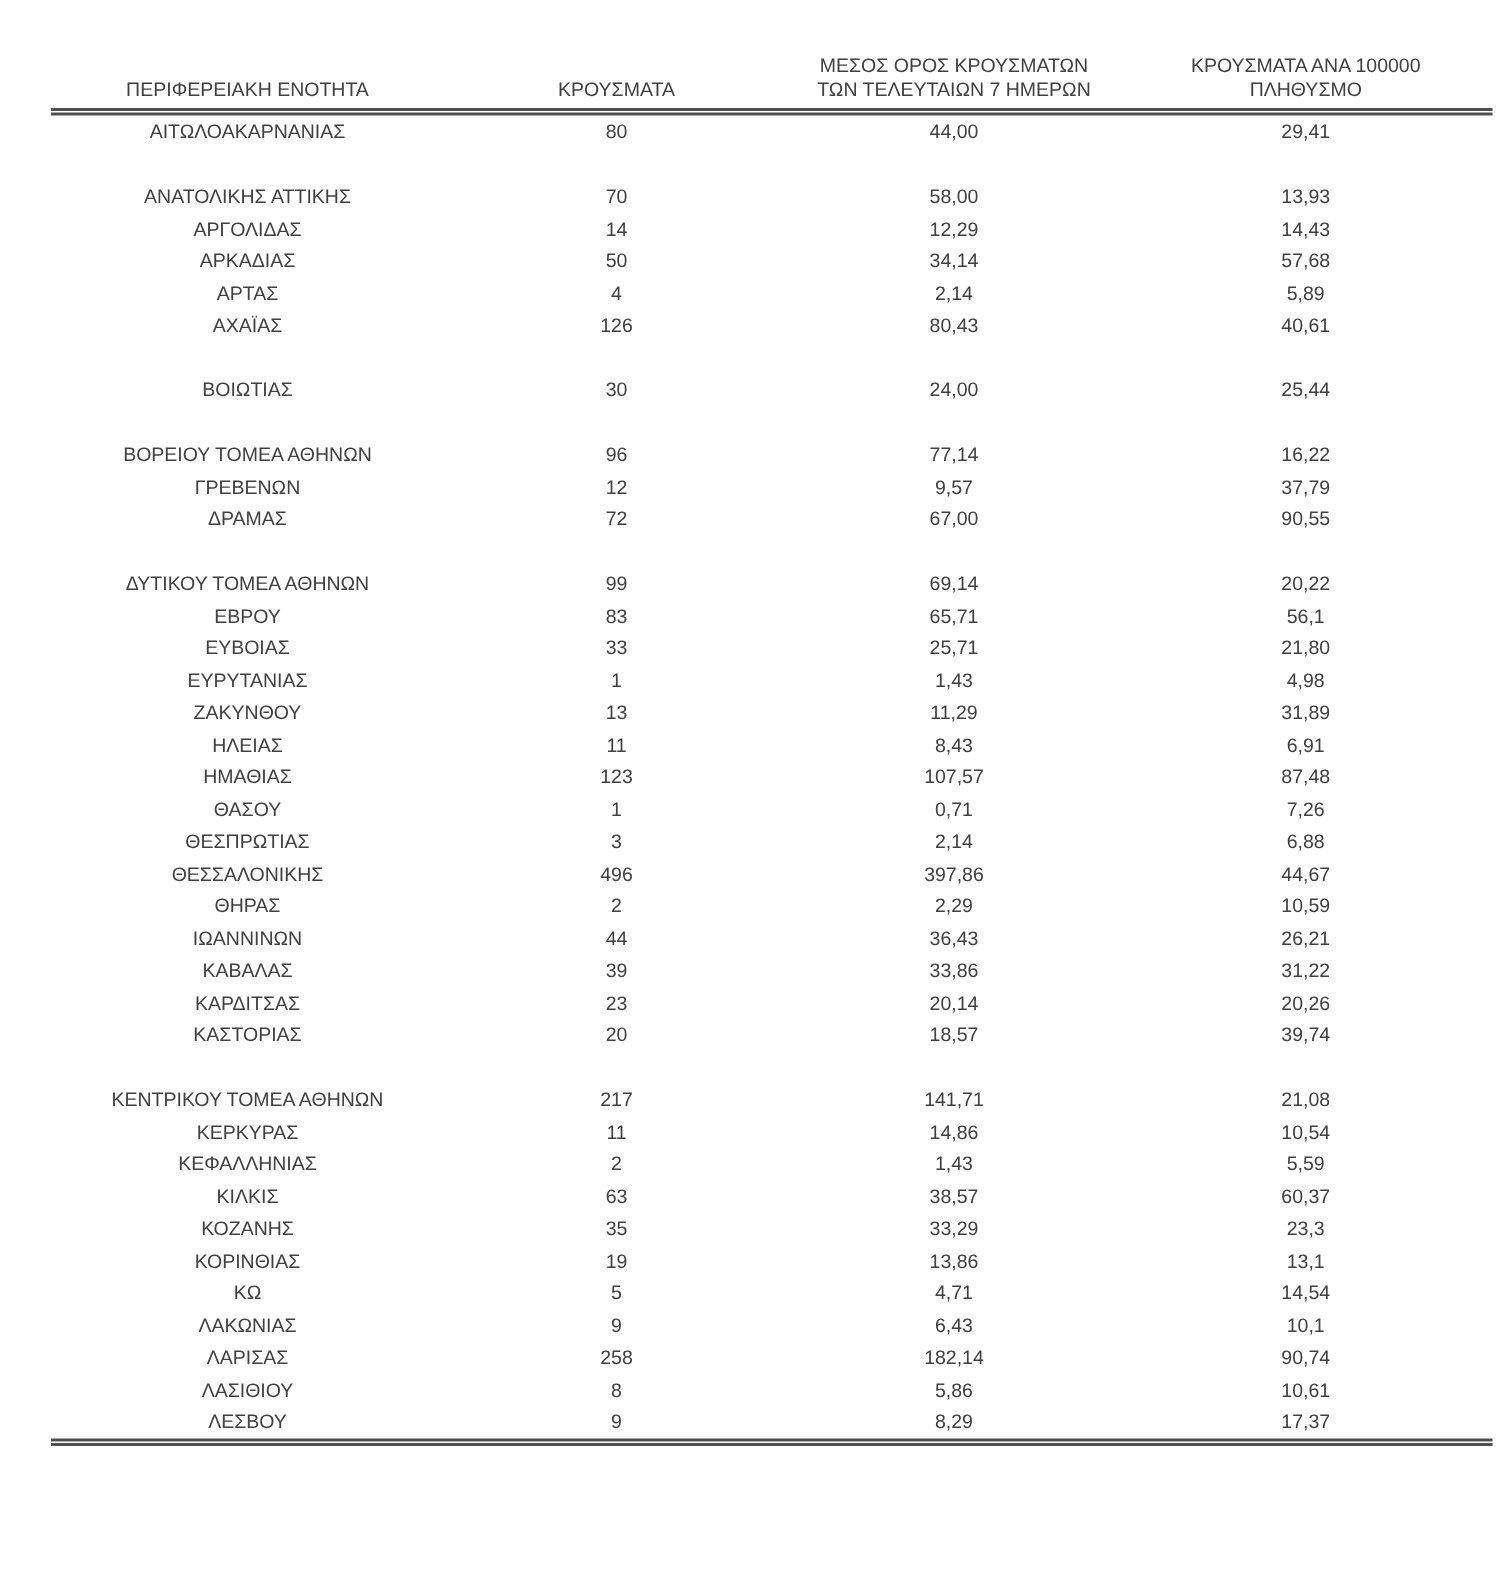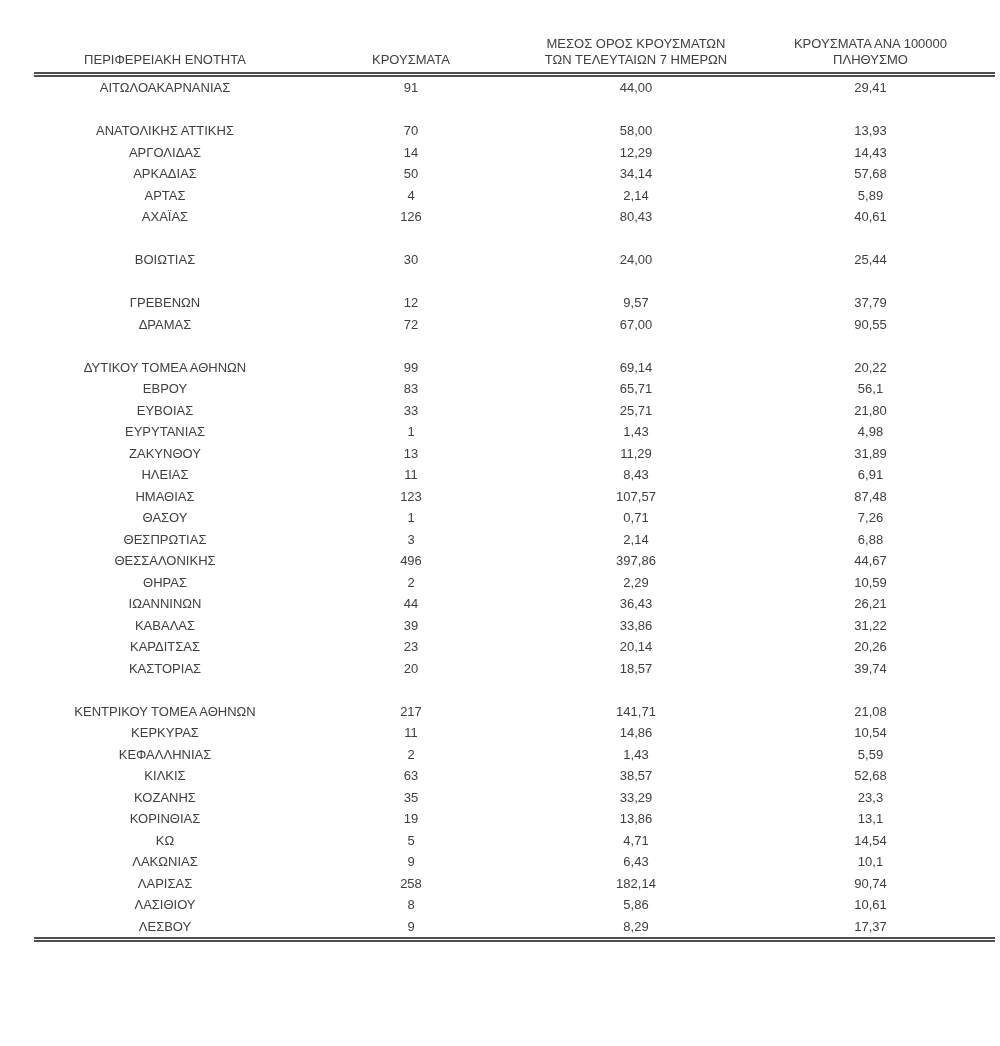--- a/index.html
+++ b/index.html
@@ -81,21 +81,21 @@
         </th>
         <th>
           <span class="hline">ΚΡΟΥΣΜΑΤΑ ΑΝΑ 100000</span>
           <span class="hline">ΠΛΗΘΥΣΜΟ</span>
         </th>
       </tr>
     </thead>
     <tbody>
         <tr>
           <td>ΑΙΤΩΛΟΑΚΑΡΝΑΝΙΑΣ</td>
-          <td>91</td>
+          <td>80</td>
           <td>44,00</td>
           <td>29,41</td>
         </tr>
         <tr class="gap">
           <td colspan="4"></td>
         </tr>
         <tr>
           <td>ΑΝΑΤΟΛΙΚΗΣ ΑΤΤΙΚΗΣ</td>
           <td>70</td>
           <td>58,00</td>
@@ -131,20 +131,26 @@
         <tr>
           <td>ΒΟΙΩΤΙΑΣ</td>
           <td>30</td>
           <td>24,00</td>
           <td>25,44</td>
         </tr>
         <tr class="gap">
           <td colspan="4"></td>
         </tr>
         <tr>
+          <td>ΒΟΡΕΙΟΥ ΤΟΜΕΑ ΑΘΗΝΩΝ</td>
+          <td>96</td>
+          <td>77,14</td>
+          <td>16,22</td>
+        </tr>
+        <tr>
           <td>ΓΡΕΒΕΝΩΝ</td>
           <td>12</td>
           <td>9,57</td>
           <td>37,79</td>
         </tr>
         <tr>
           <td>ΔΡΑΜΑΣ</td>
           <td>72</td>
           <td>67,00</td>
           <td>90,55</td>
@@ -260,21 +266,21 @@
         <tr>
           <td>ΚΕΦΑΛΛΗΝΙΑΣ</td>
           <td>2</td>
           <td>1,43</td>
           <td>5,59</td>
         </tr>
         <tr>
           <td>ΚΙΛΚΙΣ</td>
           <td>63</td>
           <td>38,57</td>
-          <td>52,68</td>
+          <td>60,37</td>
         </tr>
         <tr>
           <td>ΚΟΖΑΝΗΣ</td>
           <td>35</td>
           <td>33,29</td>
           <td>23,3</td>
         </tr>
         <tr>
           <td>ΚΟΡΙΝΘΙΑΣ</td>
           <td>19</td>

